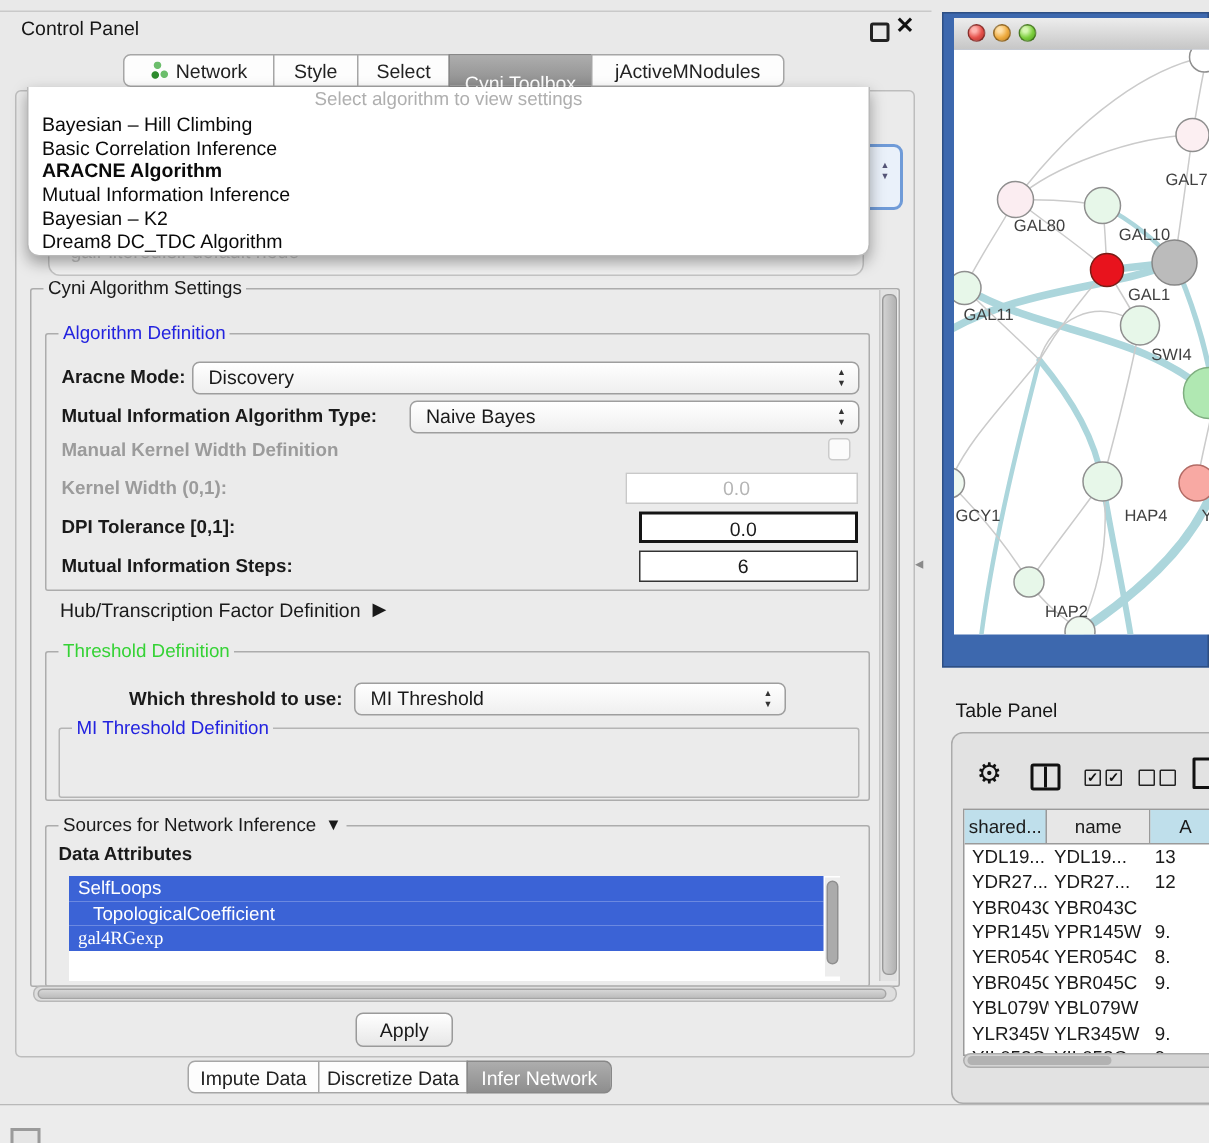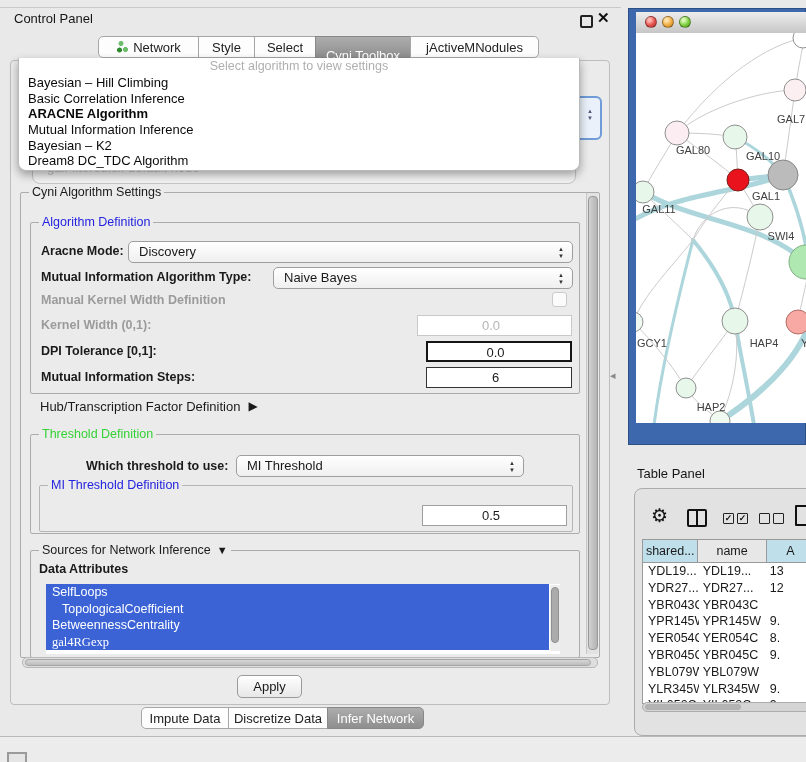--- a/index.html
+++ b/index.html
@@ -10,21 +10,21 @@
   
   .top-hairline{left:0;top:7px;width:621px;height:1px;background:#C9C9C9}
   .cp-title{left:14px;top:11px;font-size:13px;color:#161616}
   .float-btn{left:580px;top:15px;width:9px;height:9px;border:2px solid #222;border-radius:2px;background:transparent}
   .close-btn{left:597px;top:9px;font-size:15px;font-weight:700;color:#111;line-height:18px}
 
   
   .seg-bar{display:flex;height:22px}
   .tab{height:22px;box-sizing:border-box;background:#FDFDFD;border:1px solid #A6A6A6;margin-left:-1px;
        display:flex;align-items:center;justify-content:center;gap:5px;font-size:13px;color:#222;white-space:nowrap}
-  .tab.first{border-radius:5px 0 0 5px;margin-left:16px}
+  .tab.first{border-radius:5px 0 0 5px;margin-left:0}
   .tab.last{border-radius:0 5px 5px 0}
   .tab.selected{background:linear-gradient(#ADADAD,#8E8E8E);color:#FFF;border-color:#888}
   .net-tab-icon{width:12px;height:12px;display:inline-block;background:
       radial-gradient(circle at 3.5px 9px,#2E8B2E 0 2.2px,transparent 2.8px),
       radial-gradient(circle at 5px 2.5px,#6CBE6C 0 2.2px,transparent 2.8px),
       radial-gradient(circle at 9.5px 8.5px,#6CBE6C 0 2.2px,transparent 2.8px)}
 
   .main-panel{left:10px;top:60px;width:598px;height:643px;background:#EBEBEB;border:1px solid #BDBDBD;border-radius:4px}
 
   
@@ -205,37 +205,35 @@
 
     <div class="lbl" style="left:55px;top:20px;line-height:22px">Which threshold to use:</div>
     <div class="combo" style="left:205px;top:20px;width:288px">
       <span>MI Threshold</span>
       <span class="spin"><span>▲</span><br>
             <span>▼</span></span>
     </div>
 
     <div class="gbox" style="left:8px;top:50px;width:532px;height:45px;border-color:#B5B5B5">
       <div class="gchip" style="color:#2323DF">MI Threshold Definition</div>
-      <div class="field" style="left:382px;top:19px;width:145px;border-color:#9E9E9E">0.5</div>
     </div>
   </div>
 
   <div class="gbox" style="left:30px;top:550px;width:548px;height:106px">
     <div class="gchip">
       <span>Sources for Network Inference</span>
       <span style="font-size:11px">▼</span>
     </div>
     <div class="lbl" style="left:8px;top:10px;line-height:16px">Data Attributes</div>
   </div>
 
   <div class="abs attr-list">
     <div id="attr-items">
         <div class="attr-item" style="background: rgb(59, 99, 214);">SelfLoops</div>
         <div class="attr-item" style="background: rgb(59, 99, 214); padding-left: 16px;">TopologicalCoefficient</div>
-        <div class="attr-item" style="background: rgb(59, 99, 214);">BetweennessCentrality</div>
         <div class="attr-item" style="background: rgb(59, 99, 214); font-family: Liberation Serif, serif;">gal4RGexp</div>
       </div>
     <div class="attr-scroll">
       <div class="thumb"></div>
     </div>
   </div>
 
   <div class="abs vscroll">
     <div class="thumb"></div>
   </div>

